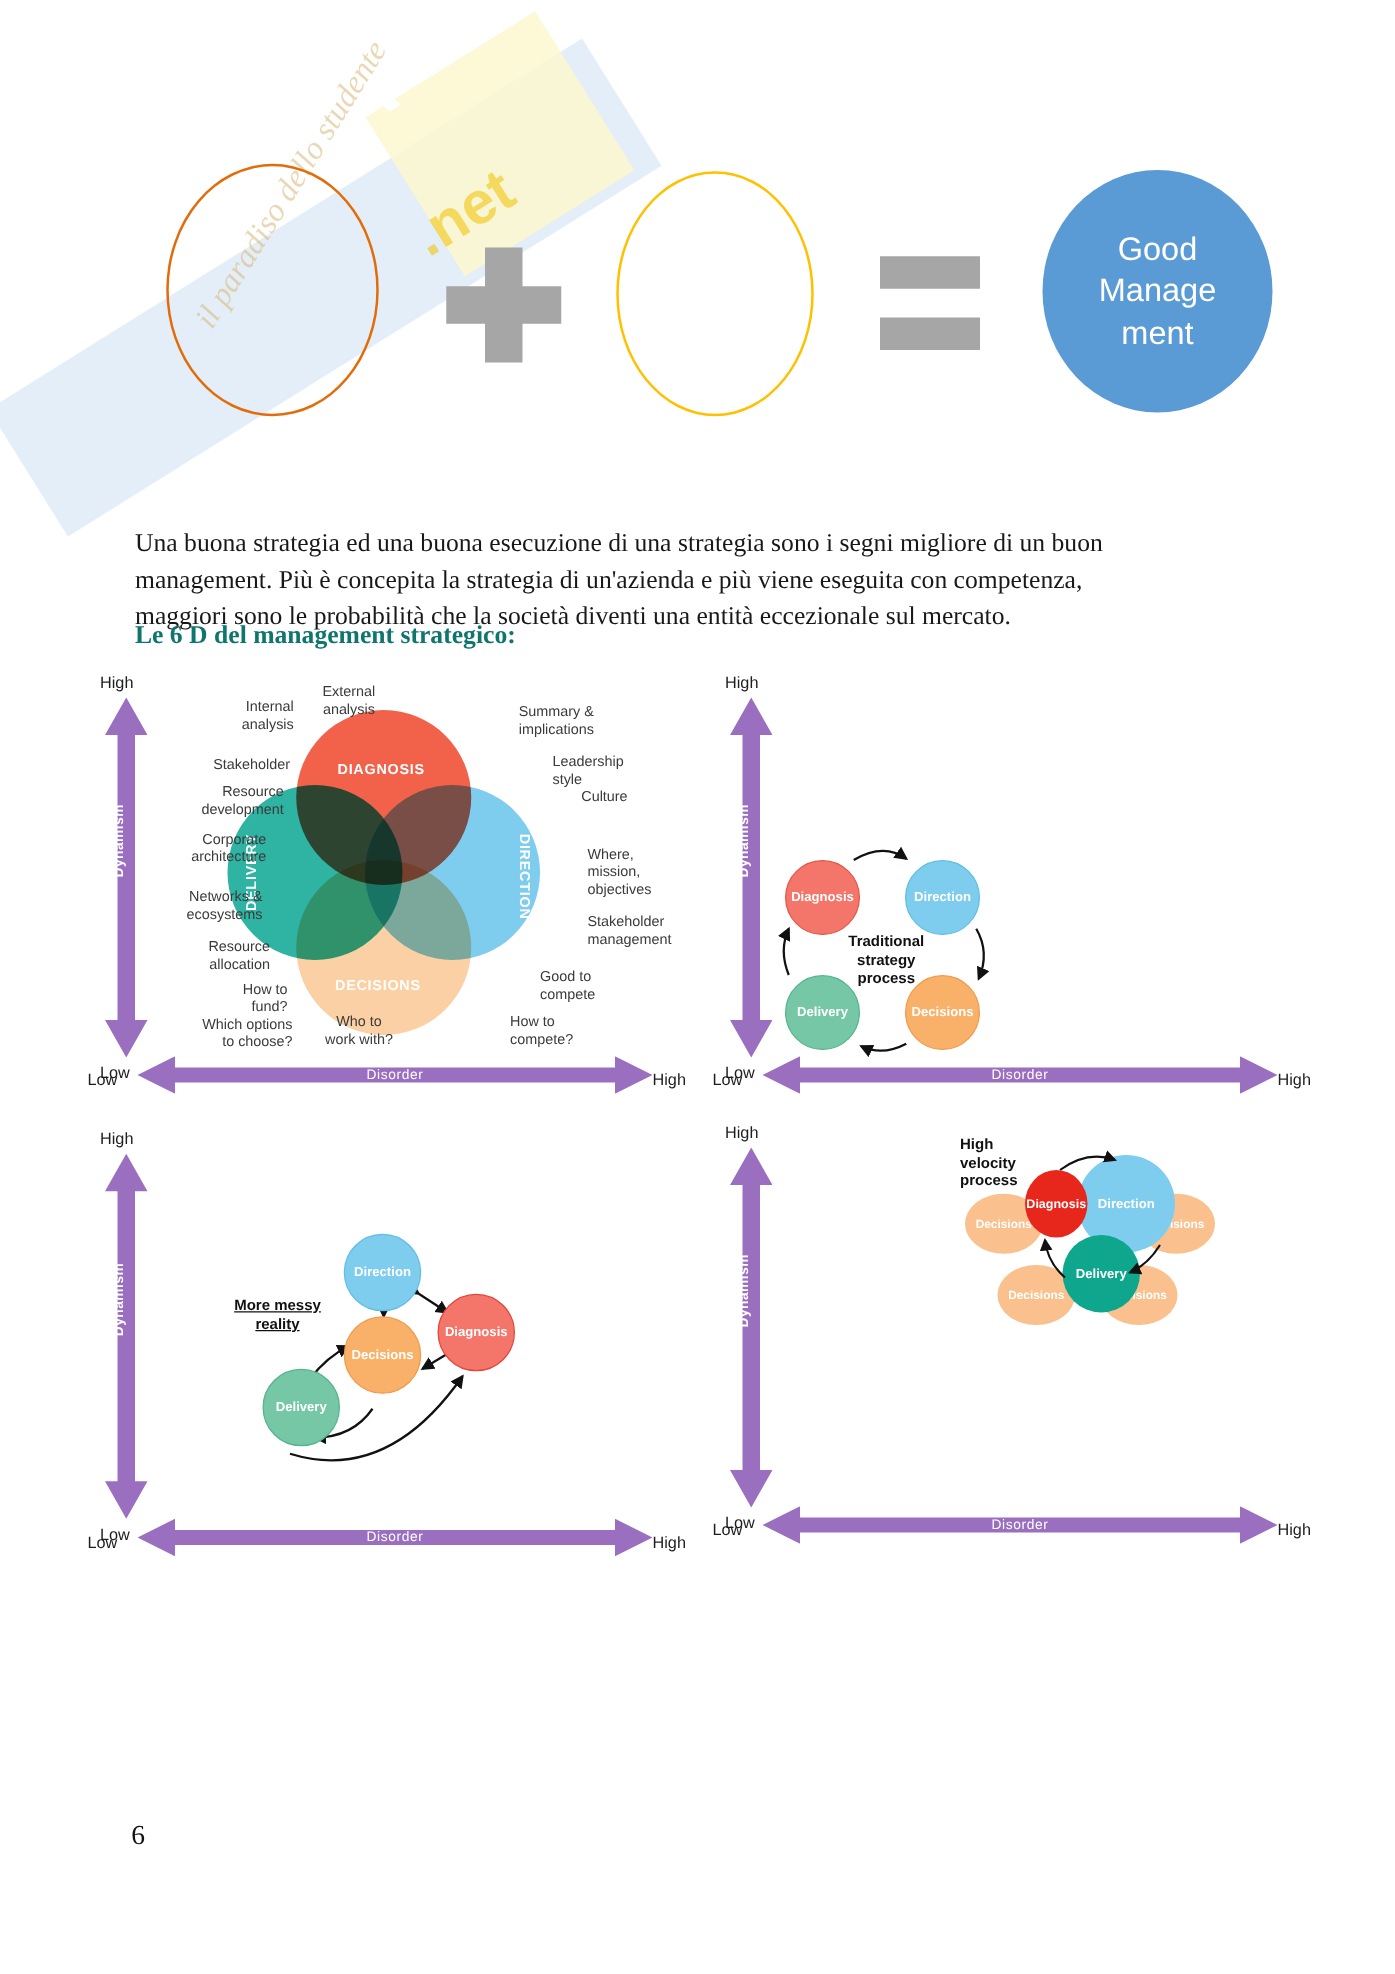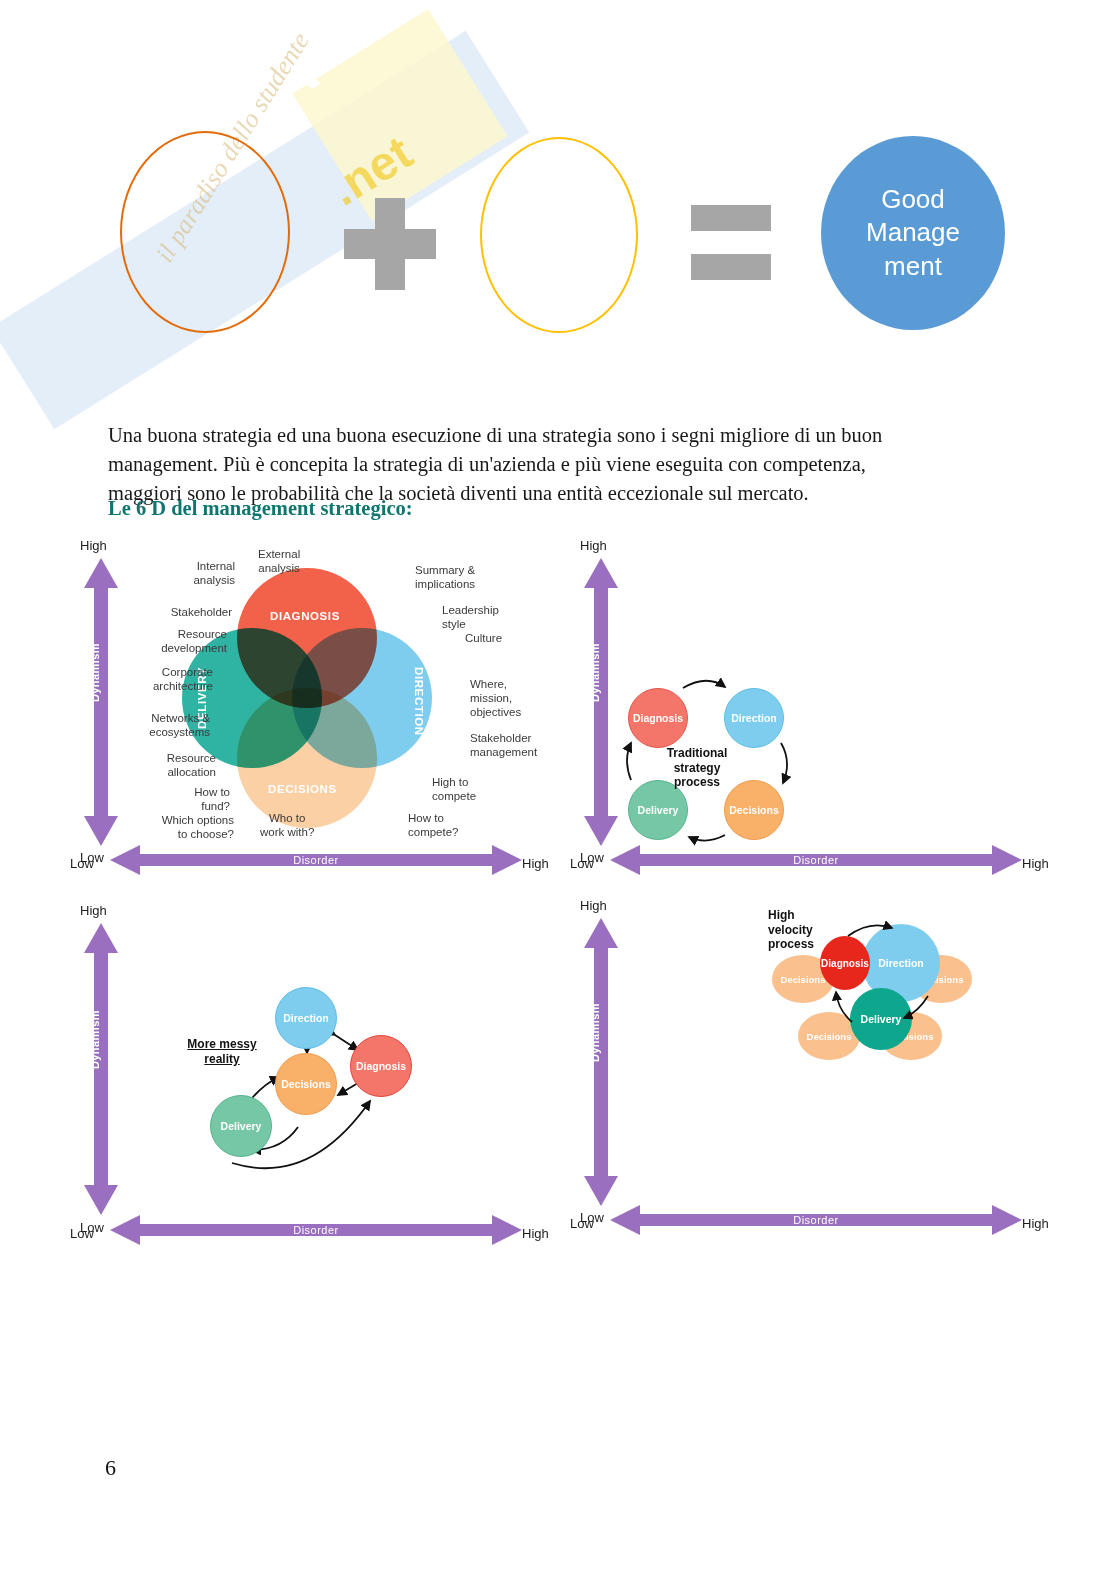--- a/index.html
+++ b/index.html
@@ -62,21 +62,21 @@
     transform-origin:left top;
     font-family:"Liberation Serif", serif;
     font-style:italic;
     font-size:26px;
     color:#d8b97a; opacity:.55;
     white-space:nowrap;
   }
 
   
   #top-graphic {
-    position:absolute; left:3px; top:0;
+    position:absolute; left:16px; top:0;
     width:894px; height:390px; z-index:3;
   }
   .ring {
     position:absolute;
     border-radius:50%;
     background:transparent;
   }
   #ring-strategy  { left:117px; top:131px; width:170px; height:202px; border:2.5px solid #E36C0A; }
   #ring-execution { left:477px; top:137px; width:158px; height:196px; border:2.5px solid #FFC000; }
 
@@ -301,21 +301,21 @@
 
   <div class="venn-side-label" style="left:345px; top:24px;">Summary &amp;
 implications</div>
   <div class="venn-side-label" style="left:372px; top:64px;">Leadership
 style</div>
   <div class="venn-side-label" style="left:395px; top:92px;">Culture</div>
   <div class="venn-side-label" style="left:400px; top:138px;">Where, mission,
 objectives</div>
   <div class="venn-side-label" style="left:400px; top:192px;">Stakeholder
 management</div>
-  <div class="venn-side-label" style="left:362px; top:236px;">High to
+  <div class="venn-side-label" style="left:362px; top:236px;">Good to
 compete</div>
   <div class="venn-side-label" style="left:338px; top:272px;">How to
 compete?</div>
 </div>
 
 <div class="quadrant" id="quad-tradition">
 
   <div class="axis-end" style="left:10px; top:-2px;">High</div>
   <div class="axis-end" style="left:10px; top:310px;">Low</div>
   <div class="axis-y" style="left:14px; top:18px; height:288px;">
@@ -352,21 +352,21 @@
   <div class="proc-circle" style="left:154px; top:148px; width:60px; height:60px; background:#7ECDEF; border:1.5px solid #5FBEE5; font-size:10.5px;">
     <span>Direction</span>
   </div>
   <div class="proc-circle" style="left:58px;  top:240px; width:60px; height:60px; background:#76C7A6; border:1.5px solid #55B48F; font-size:10.5px;">
     <span>Delivery</span>
   </div>
   <div class="proc-circle" style="left:154px; top:240px; width:60px; height:60px; background:#F9B16A; border:1.5px solid #EF9B4C; font-size:10.5px;">
     <span>Decisions</span>
   </div>
 
-  <div class="proc-note" style="left:93px; top:206px; width:68px;">Traditional
+  <div class="proc-note" style="left:105px; top:206px; width:68px;">Traditional
 strategy
 process</div>
 </div>
 
 <div class="quadrant" id="quad-messy">
 
   <div class="axis-end" style="left:10px; top:-2px;">High</div>
   <div class="axis-end" style="left:10px; top:315px;">Low</div>
   <div class="axis-y" style="left:14px; top:18px; height:292px;">
     <svg width="34" height="292" viewBox="0 0 34 292">

